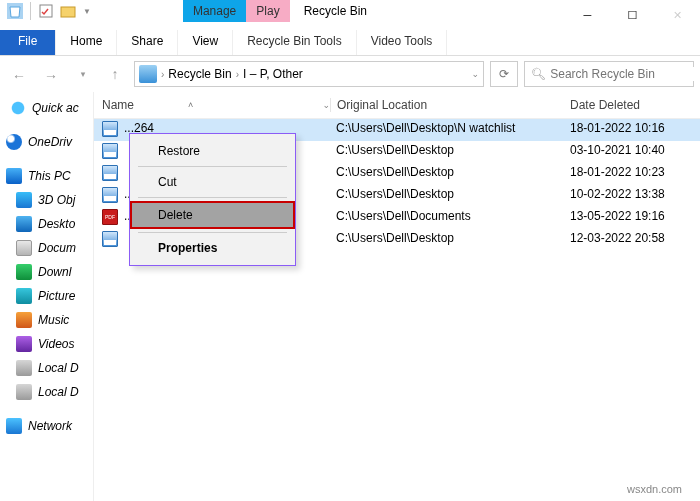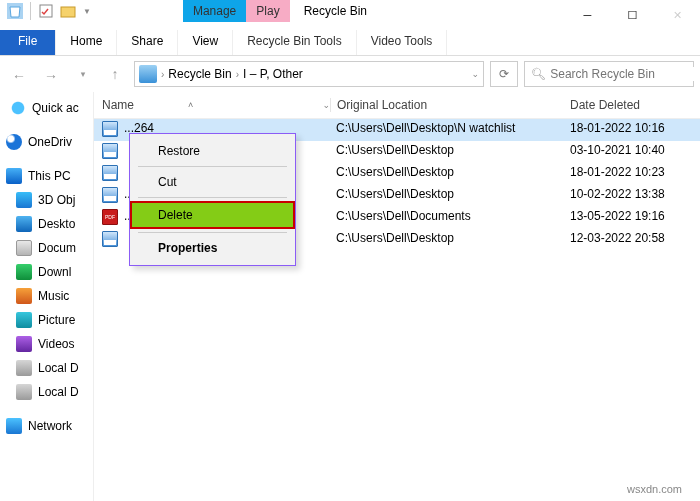--- a/index.html
+++ b/index.html
@@ -29,21 +29,21 @@
     .navbtn { width:26px; height:26px; display:flex; align-items:center; justify-content:center; color:#999; font-size:14px; }
     .addrbar { flex:1; height:26px; border:1px solid #ccc; display:flex; align-items:center; padding:0 4px; gap:4px; }
     .addr-icon { width:18px; height:18px; background:linear-gradient(#9cd1f4,#3a91d8); border-radius:2px; }
     .addr-sep { color:#888; font-size:10px; }
     .refreshbtn { width:28px; height:26px; border:1px solid #ccc; display:flex; align-items:center; justify-content:center; color:#777; }
     .searchbox { width:170px; height:26px; border:1px solid #ccc; display:flex; align-items:center; padding:0 6px; color:#999; }
     .searchbox input { border:none; outline:none; flex:1; font-size:12px; color:#999; }
 
     
     .body { display:flex; height:calc(501px - 92px); }
-    .sidebar { width:94px; border-right:1px solid #eee; padding:4px 0 4px 6px; overflow:hidden; }
+    .sidebar { width:94px; border-right:1px solid #eee; padding:4px 0 4px 6px; overflow:hidden;font-style:italic; }
     .side-item { display:flex; align-items:center; gap:6px; padding:4px 0; white-space:nowrap; font-size:12px; }
     .side-item.quick { margin-left:4px; }
     .side-icon { width:16px; height:16px; border-radius:2px; flex-shrink:0; }
     .ic-star { background:radial-gradient(circle,#4cc2ff 50%,#fff 60%); }
     .ic-one { background:radial-gradient(ellipse at 30% 30%,#fff 18%,#1b74d8 30%); border-radius:8px; }
     .ic-pc { background:linear-gradient(#46b1f7,#0960c7); }
     .ic-3d { background:linear-gradient(#38bdf8,#1976d2); }
     .ic-desk { background:linear-gradient(#4fb3f0,#0f65b8); }
     .ic-doc { background:linear-gradient(#e8e8e8,#b4b4b4); border:1px solid #999; }
     .ic-down { background:linear-gradient(#36cf6c,#0f8e3a); }
@@ -69,21 +69,21 @@
     .file-icon.pdf::after { content:"PDF"; font-size:5px; color:#fff; background:transparent; display:flex; align-items:center; justify-content:center; height:100%; left:0; right:0; bottom:0; }
     .cell-name { width:206px; white-space:nowrap; overflow:hidden; text-overflow:ellipsis; }
     .cell-orig { width:234px; padding-left:6px; }
     .cell-date { flex:1; padding-left:6px; }
 
     
     .context-menu { position:absolute; left:129px; top:133px; width:167px; background:#f2f2f2; border:1px solid #8b5cf6; box-shadow:4px 4px 6px rgba(0,0,0,0.15); padding:4px 2px; z-index:10; }
     .menu-item { padding:5px 10px 5px 26px; margin:1px 0; font-size:12px; }
     .menu-item.bold { font-weight:bold; }
     .menu-sep { height:1px; background:#ccc; margin:3px 6px; }
-    .menu-item.highlight { border:2px solid #c80000; margin:0 -2px; background:#84cc16; }
+    .menu-item.highlight { border:2px solid #c80000; margin:0 -2px; background:#a3a3a3; }
 
     .watermark { position:absolute; right:18px; bottom:6px; font-size:11px; color:#888; }
   </style>
 </head>
 <body>
 
 <div class="titlebar">
   <div class="qat">
     <div class="qat-icon">
         <svg width="16" height="16">
@@ -176,26 +176,26 @@
       </div>
     <div class="side-item" style="padding-left:10px">
         <div class="side-icon ic-doc"></div>
         <span>Docum</span>
       </div>
     <div class="side-item" style="padding-left:10px">
         <div class="side-icon ic-down"></div>
         <span>Downl</span>
       </div>
     <div class="side-item" style="padding-left:10px">
+        <div class="side-icon ic-pic"></div>
+        <span>Picture</span>
+      </div>
+    <div class="side-item" style="padding-left:10px">
         <div class="side-icon ic-music"></div>
         <span>Music</span>
-      </div>
-    <div class="side-item" style="padding-left:10px">
-        <div class="side-icon ic-pic"></div>
-        <span>Picture</span>
       </div>
     <div class="side-item" style="padding-left:10px">
         <div class="side-icon ic-video"></div>
         <span>Videos</span>
       </div>
     <div class="side-item" style="padding-left:10px">
         <div class="side-icon ic-disk"></div>
         <span>Local D</span>
       </div>
     <div class="side-item" style="padding-left:10px">

